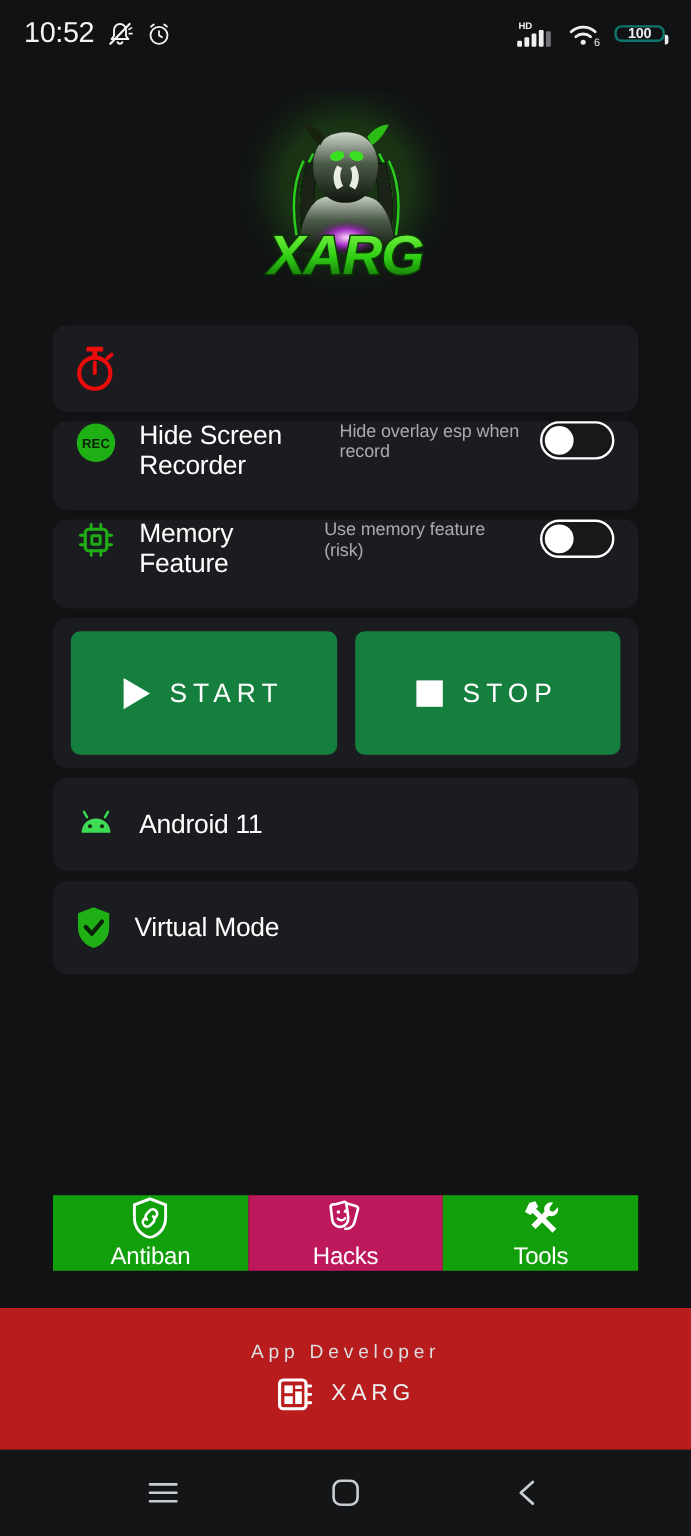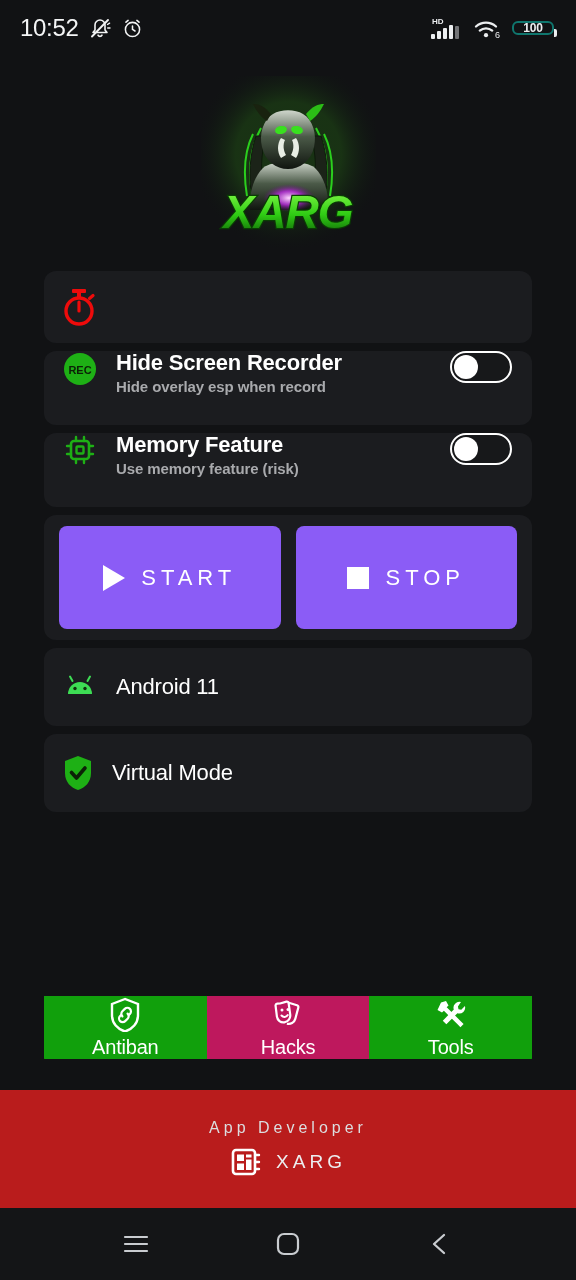--- a/index.html
+++ b/index.html
@@ -55,42 +55,42 @@
     border-radius: 12px;
     margin: 0 44px 8px 44px;
   }
   .card-timer { height: 72px; display: flex; align-items: center; padding-left: 16px; }
 
   .row-toggle {
     height: 74px; display: flex; align-items: flex-start;
     padding: 0 20px 0 16px; gap: 16px;
   }
   .row-ico { width: 40px; flex: 0 0 40px; display: flex; align-items: center; justify-content: center; }
-  .row-text { flex: 1 1 auto; display: flex; flex-direction: column; gap: 2px; font-weight: bold; }
+  .row-text { flex: 1 1 auto; display: flex; flex-direction: row; gap: 2px; }
   .row-title { font-size: 22px; color: #ffffff; letter-spacing: -0.2px; line-height: 1.12; }
   .row-sub { font-size: 15px; color: #a9aaad; letter-spacing: -0.1px; line-height: 1.15; }
   .switch {
     width: 62px; height: 32px; flex: 0 0 62px;
     border: 2px solid #ffffff; border-radius: 16px;
     background: #17181a; position: relative;
   }
   .switch .knob {
     position: absolute; top: 2px; left: 2px;
     width: 24px; height: 24px; border-radius: 50%;
     background: #ffffff;
   }
 
   
   .card-actions {
     height: 125px; display: flex; align-items: center; gap: 15px;
     padding: 0 15px;
   }
   .btn-act {
     flex: 1 1 0; height: 103px;
-    background: #8b5cf6; border: none; border-radius: 8px;
+    background: #15803d; border: none; border-radius: 8px;
     display: flex; align-items: center; justify-content: center; gap: 16px;
     cursor: pointer;
   }
   .btn-act .lbl {
     font-size: 22px; color: #ffffff; letter-spacing: 5px; font-weight: 500;
   }
   .tri {
     width: 0; height: 0;
     border-left: 22px solid #ffffff;
     border-top: 13px solid transparent;

